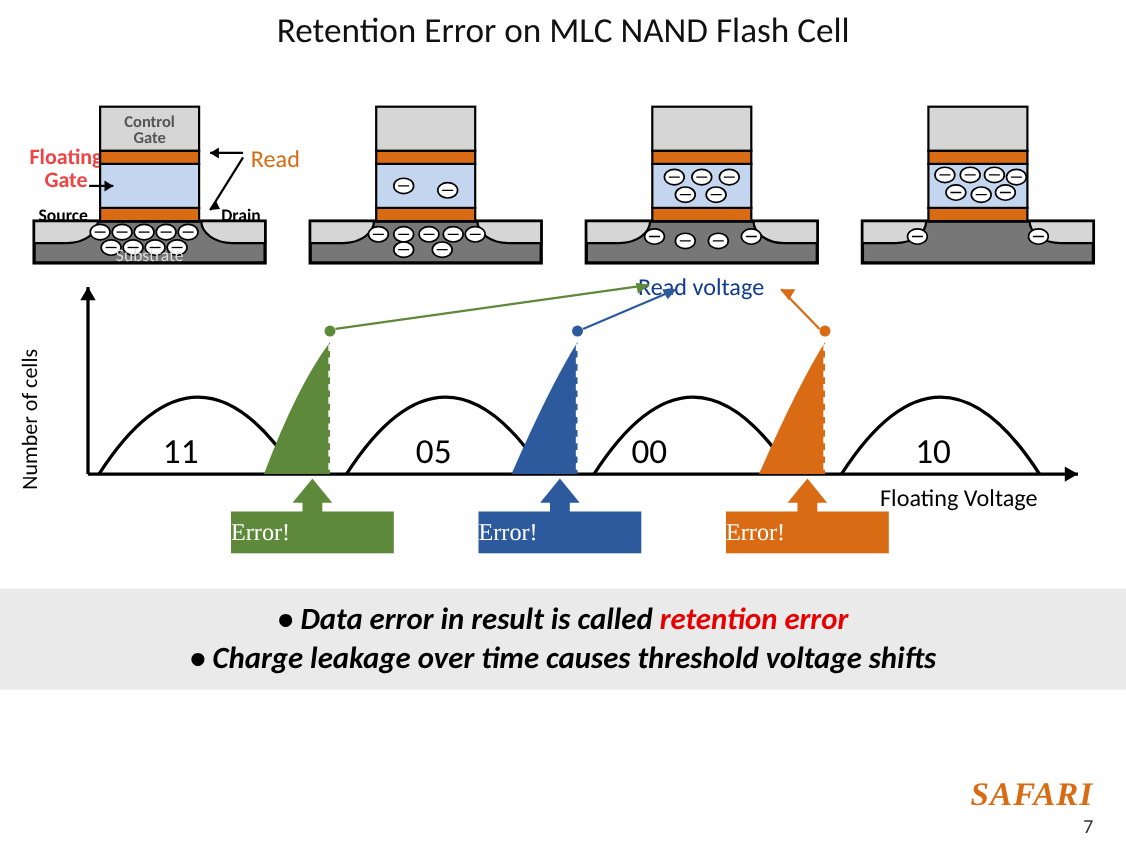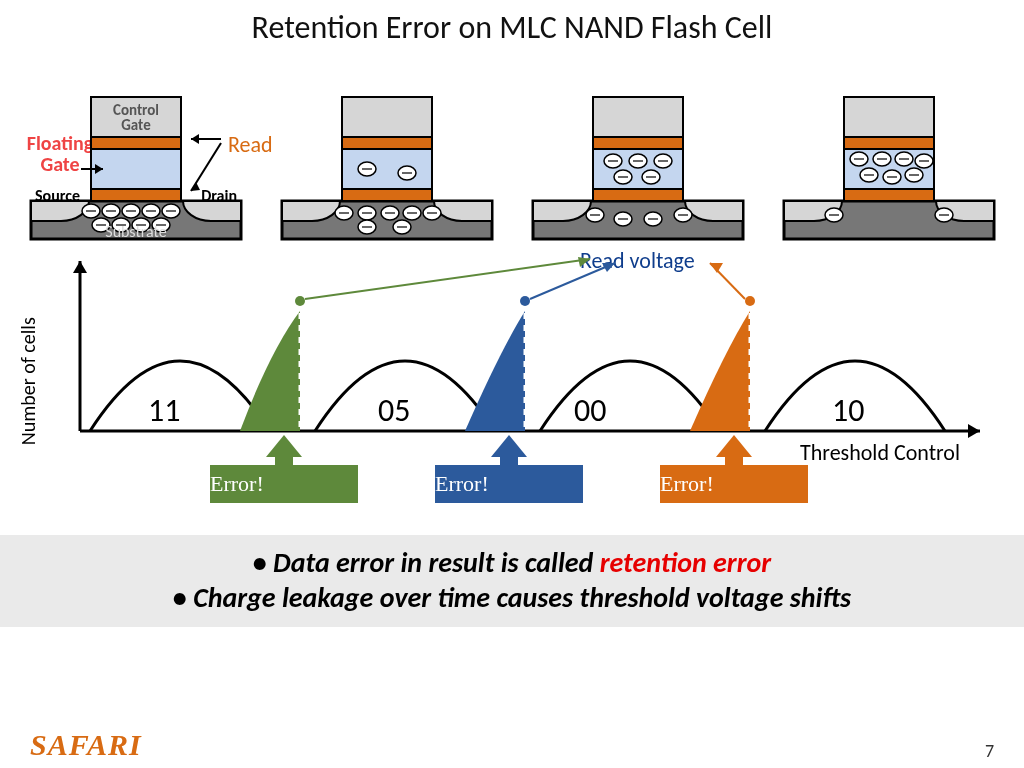--- a/index.html
+++ b/index.html
@@ -104,20 +104,21 @@
   .bullets .line { display: block; }
   .bullets .dot::before { content: "•  "; font-style: normal; }
   .red { color: #e60000; }
   
   .footer {
     position: absolute;
     bottom: 6px; left: 0; right: 0;
     display: flex; justify-content: space-between;
     padding: 0 30px;
     align-items: flex-end;
+    flex-direction: column;
   }
   .safari {
     font-family: Georgia, serif;
     font-size: 30px; font-weight: bold; font-style: italic;
     color: #d86b13; letter-spacing: 1px;
   }
   .pagenum { font-size: 18px; color: #333; }
 </style>
 </head>
 <body>
@@ -331,21 +332,21 @@
   <div class="up-stem" style="left:255px;background:#5e893b"></div>
   <div class="up-arrow" style="left:471px;border-bottom:22px solid #2c5a9c"></div>
   <div class="up-stem" style="left:480px;background:#2c5a9c"></div>
   <div class="up-arrow" style="left:696px;border-bottom:22px solid #d86b13"></div>
   <div class="up-stem" style="left:705px;background:#d86b13"></div>
 
   <div class="err-box" style="left:190px;background:#5e893b">Error!</div>
   <div class="err-box" style="left:415px;background:#2c5a9c">Error!</div>
   <div class="err-box" style="left:640px;background:#d86b13">Error!</div>
 
-  <div class="xlabel">Threshold Control</div>
+  <div class="xlabel">Floating Voltage</div>
 </div>
 
 <div class="bullets">
   <span class="line dot">
     <span>Data error in result is called </span><span class="red">retention error</span>
   </span>
   <span class="line dot">Charge leakage over time causes threshold voltage shifts</span>
 </div>
 
 <div class="footer">

